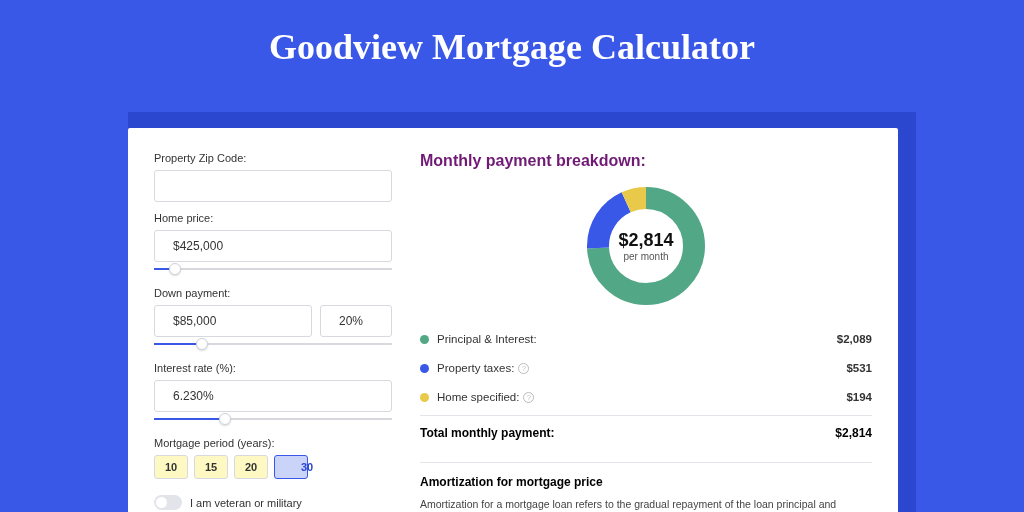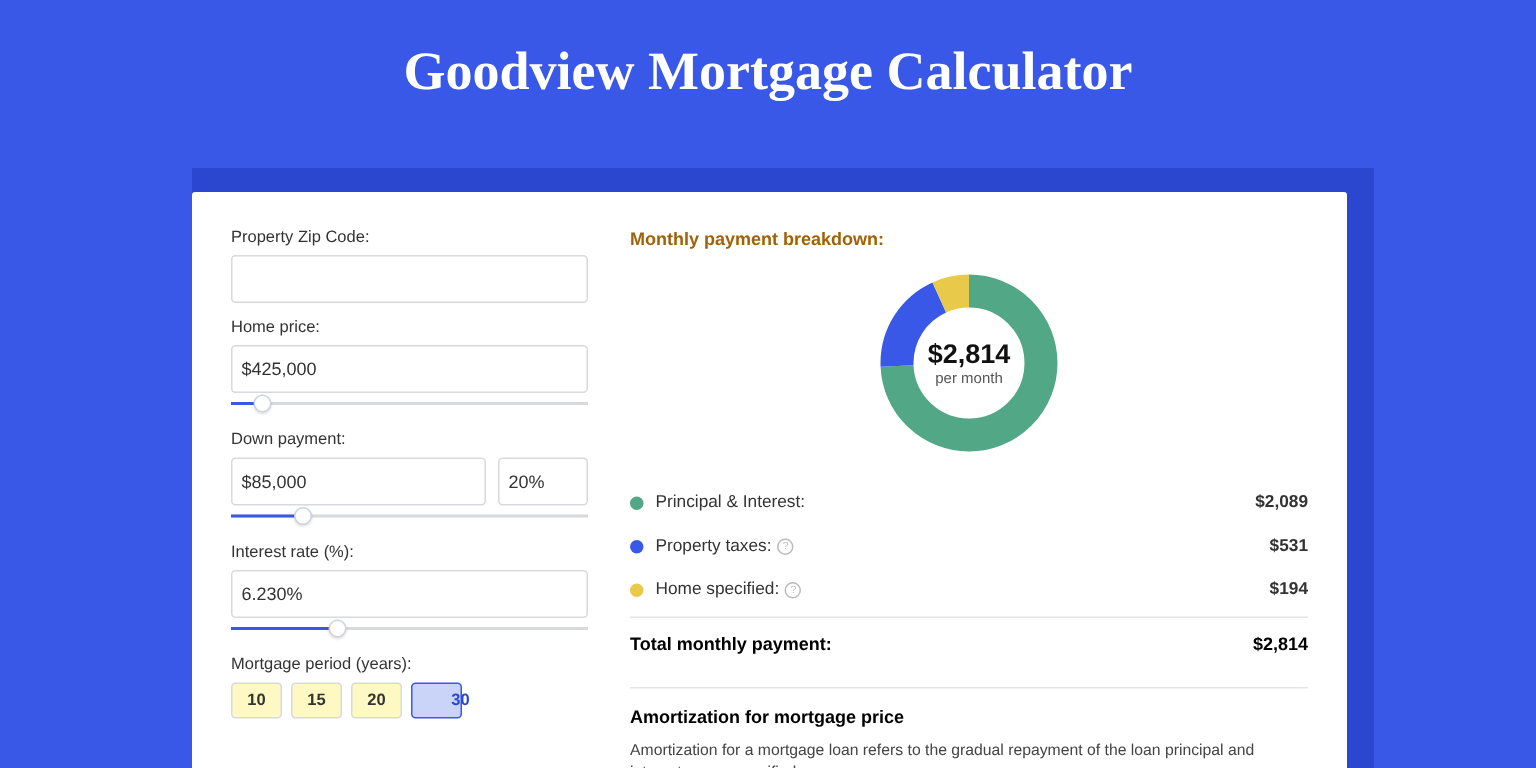--- a/index.html
+++ b/index.html
@@ -45,28 +45,28 @@
 .field-label {
   font-size: 11px;
   color: #333;
   margin-bottom: 6px;
 }
 .text-input {
   width: 100%;
   height: 32px;
   border: 1px solid #d7d9de;
   border-radius: 3px;
-  padding: 0 6px;
+  padding: 0 18px;
   font-size: 12px;
   color: #333;
   background: #fff;
 }
 .input-row { display: flex; gap: 8px; }
 .input-row .text-input:first-child { flex: 1; }
-.input-row .text-input:last-child { width: 60px; }
+.input-row .text-input:last-child { width: 72px; }
 
 .slider-wrap {
   position: relative;
   height: 14px;
   margin-top: 1px;
   margin-bottom: 10px;
 }
 .slider-track {
   position: absolute;
   top: 5px; left: 0; right: 0;
@@ -121,23 +121,23 @@
 .toggle-knob {
   position: absolute;
   left: 2px; top: 2px;
   width: 11px; height: 11px;
   border-radius: 50%;
   background: #fff;
 }
 .toggle-label { font-size: 11px; color: #333; }
 
 .section-title {
-  font-size: 12px;
+  font-size: 16px;
   font-weight: 700;
-  color: #a16207;
+  color: #701a75;
   margin-bottom: 12px;
 }
 
 .chart-wrap {
   display: flex;
   justify-content: center;
   margin-bottom: 14px;
 }
 .donut {
   position: relative;
@@ -244,20 +244,26 @@
     </div>
 
     <div class="field-label">Mortgage period (years):</div>
     <div class="period-row">
       <div class="period-btn">10</div>
       <div class="period-btn">15</div>
       <div class="period-btn">20</div>
       <div class="period-btn active">30</div>
     </div>
 
+    <div class="toggle-row">
+      <div class="toggle">
+        <div class="toggle-knob"></div>
+      </div>
+      <span class="toggle-label">I am veteran or military</span>
+    </div>
   </div>
 
   <div class="right-col">
 
     <div class="section-title">Monthly payment breakdown:</div>
 
     <div class="chart-wrap">
       <div class="donut">
         <svg width="128" height="128" viewBox="0 0 128 128">
           <circle cx="64" cy="64" r="48" fill="none" stroke="#52a786" stroke-width="22" stroke-dasharray="223.8 301.6" stroke-dashoffset="0"></circle>

